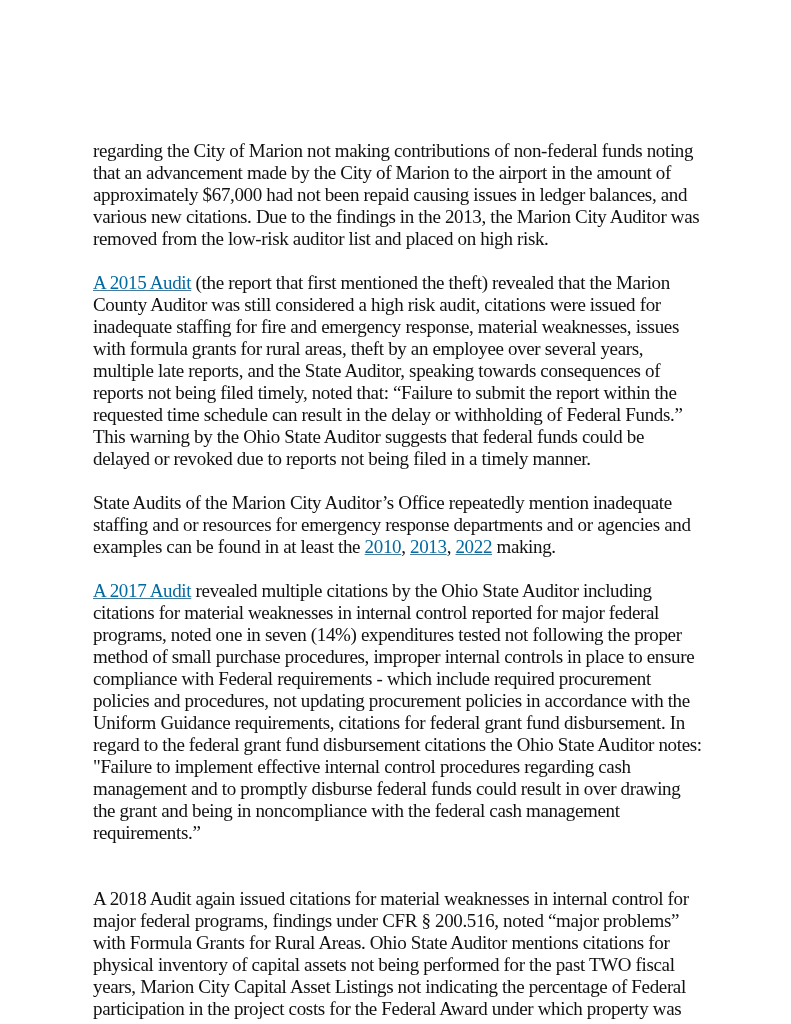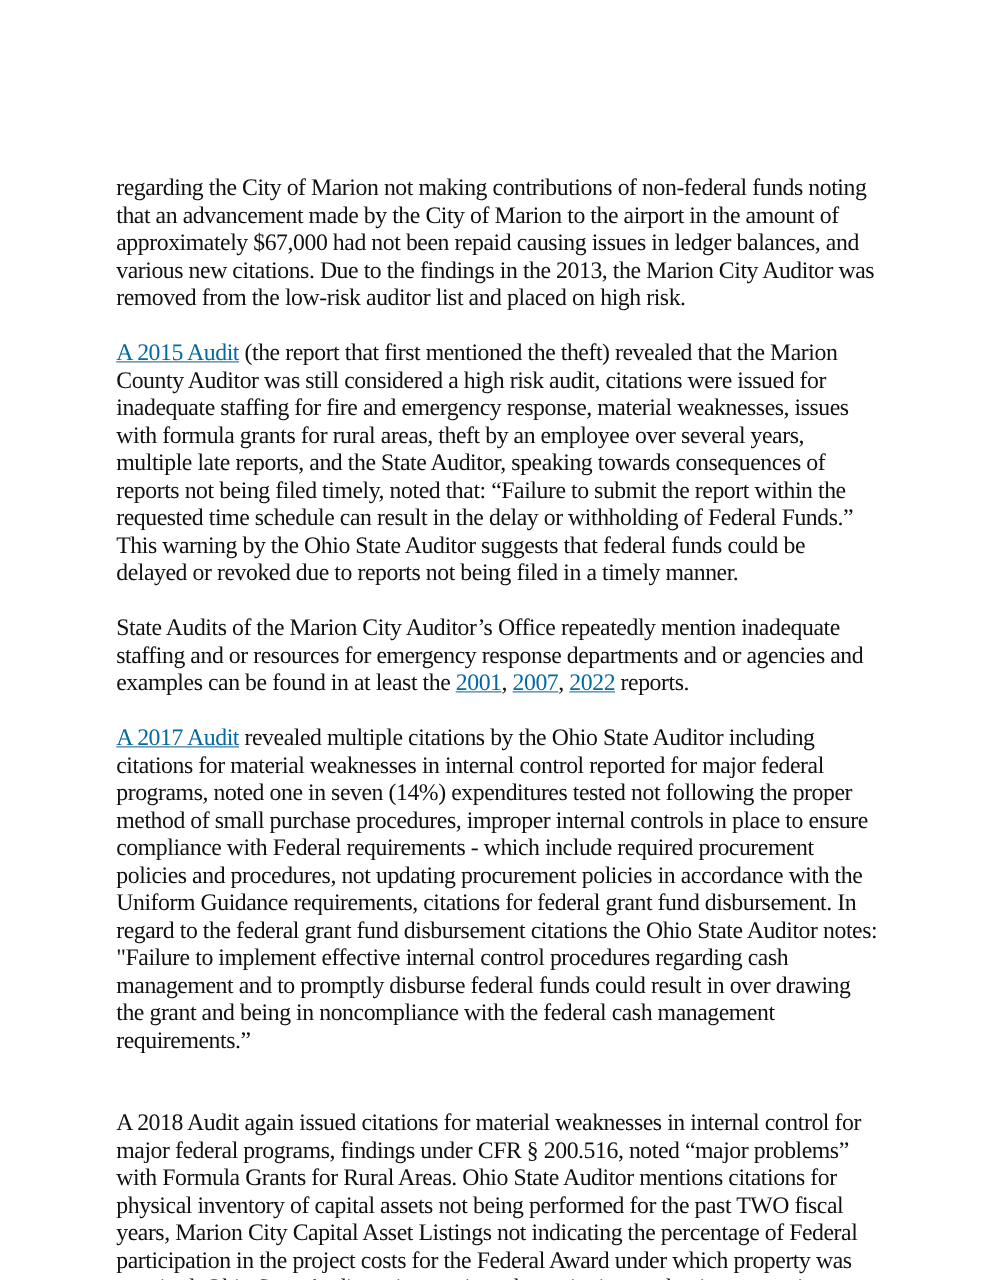--- a/index.html
+++ b/index.html
@@ -49,21 +49,21 @@
 
   <div class="gap-1"></div>
 
   <p class="para">
     <a class="link" href="#">A 2015 Audit</a><span> (the report that first mentioned the theft) revealed that the Marion County Auditor was still considered a high risk audit, citations were issued for inadequate staffing for fire and emergency response, material weaknesses, issues with formula grants for rural areas, theft by an employee over several years, multiple late reports, and the State Auditor, speaking towards consequences of reports not being filed timely, noted that: “Failure to submit the report within the requested time schedule can result in the delay or withholding of Federal Funds.” This warning by the Ohio State Auditor suggests that federal funds could be delayed or revoked due to reports not being filed in a timely manner.</span>
   </p>
 
   <div class="gap-1"></div>
 
   <p class="para">
-    <span>State Audits of the Marion City Auditor’s Office repeatedly mention inadequate staffing and or resources for emergency response departments and or agencies and examples can be found in at least the </span><a class="link" href="#">2001</a><span>, </span><a class="link" href="#">2007</a><span>, </span><a class="link" href="#">2022</a><span> reports.</span>
+    <span>State Audits of the Marion City Auditor’s Office repeatedly mention inadequate staffing and or resources for emergency response departments and or agencies and examples can be found in at least the </span><a class="link" href="#">2010</a><span>, </span><a class="link" href="#">2013</a><span>, </span><a class="link" href="#">2022</a><span> making.</span>
   </p>
 
   <div class="gap-1"></div>
 
   <p class="para">
     <a class="link" href="#">A 2017 Audit</a><span> revealed multiple citations by the Ohio State Auditor including citations for material weaknesses in internal control reported for major federal programs, noted one in seven (14%) expenditures tested not following the proper method of small purchase procedures, improper internal controls in place to ensure compliance with Federal requirements - which include required procurement policies and procedures, not updating procurement policies in accordance with the Uniform Guidance requirements, citations for federal grant fund disbursement. In regard to the federal grant fund disbursement citations the Ohio State Auditor notes: "Failure to implement effective internal control procedures regarding cash management and to promptly disburse federal funds could result in over drawing the grant and being in noncompliance with the federal cash management requirements.”</span>
   </p>
 
   <div class="gap-2"></div>
 

